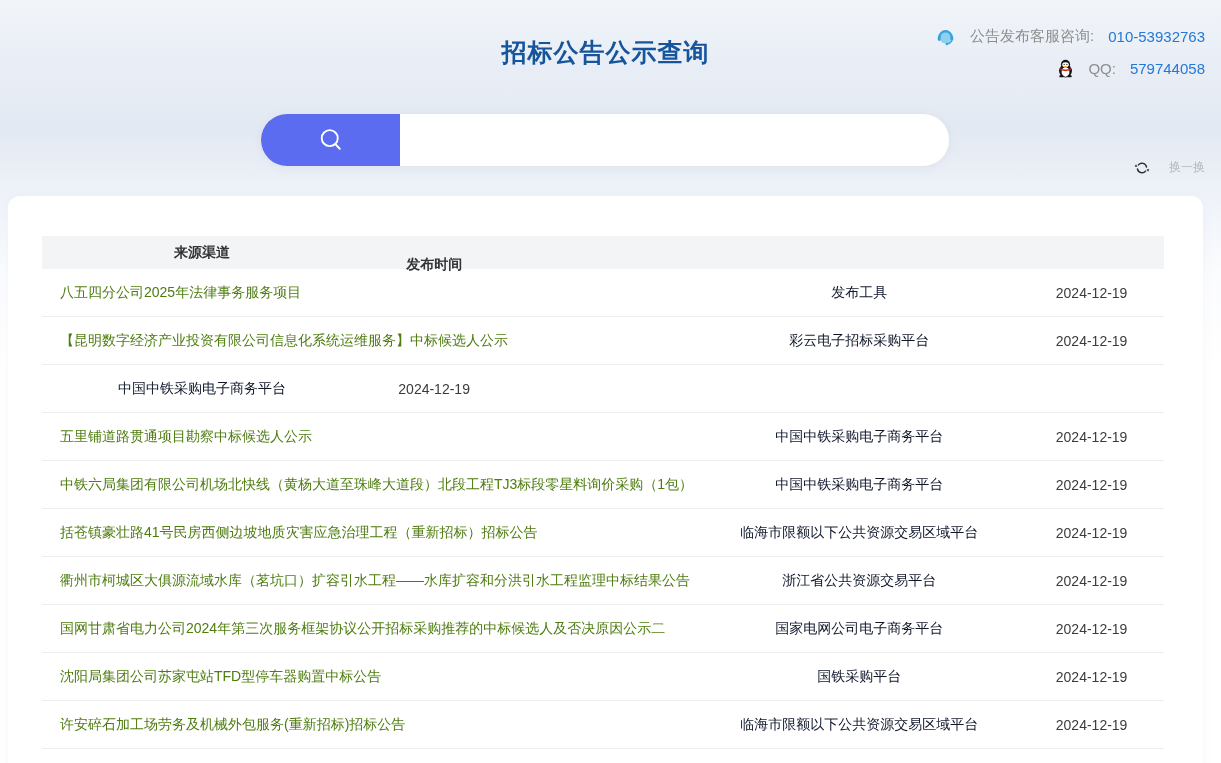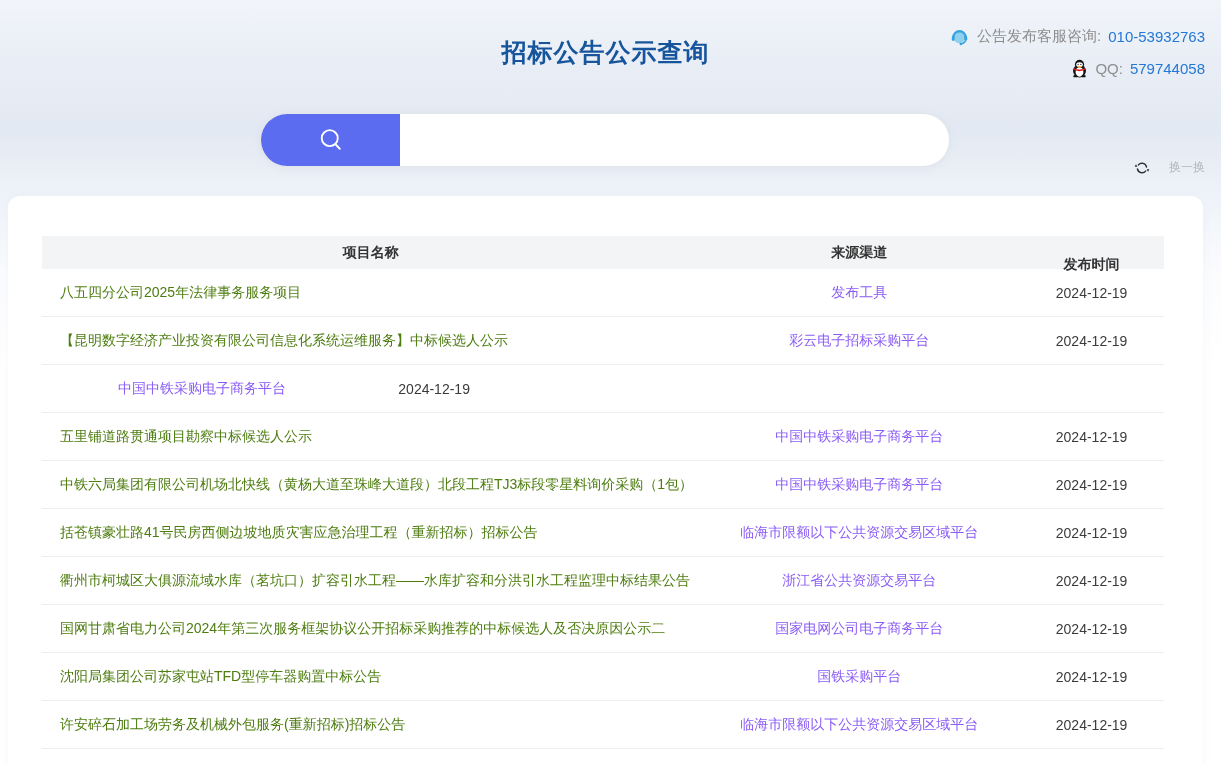--- a/index.html
+++ b/index.html
@@ -18,21 +18,21 @@
   .page-title {
     position: absolute; left: 8px; top: 36px; width: 1195px;
     text-align: center;
     font-size: 25px; font-weight: bold; letter-spacing: 1px;
     color: var(--title-blue);
   }
   .contact {
     position: absolute; right: 16px; top: 26px;
     display: flex; flex-direction: column; align-items: flex-end; gap: 12px;
   }
-  .contact-line { display: flex; align-items: center; gap: 7px; font-size: 15px; }
+  .contact-line { display: flex; align-items: center; gap: 14px; font-size: 15px; }
   .contact-label { color: #8e8e8e; }
   .contact-value { color: var(--link-blue); cursor: pointer; }
   .icon { display: inline-flex; align-items: center; justify-content: center; }
 
   
   .search-row {
     position: absolute; left: 260px; top: 113px; width: 690px; height: 54px;
     display: flex; border-radius: 27px; overflow: hidden;
     box-shadow: 0 2px 8px rgba(120,130,160,0.08);
     background: #fff; border: 1px solid #e4e5e8;
@@ -75,21 +75,21 @@
     display: flex; align-items: center; height: 48px;
     border-bottom: 1px solid #eceef1;
     font-size: 14px; color: #404040;
     cursor: pointer;
   }
   .td-name {
     width: 58.6%; padding-left: 18px; text-align: left;
     white-space: nowrap; overflow: hidden; text-overflow: ellipsis;
     color: #4d7c0f;
   }
-  .td-source { width: 28.5%; text-align: center; color: #8b5cf6; }
+  .td-source { width: 28.5%; text-align: center; color: #0f172a; }
   .td-date { width: 12.9%; text-align: center; color: #3b3b3b; }
 </style>
 </head>
 <body style="--title-blue: #16549c; --link-blue: #2478d5; --accent-blue: #5b6cf0; --header-bg: #f3f4f6;">
 
 <h1 class="page-title">招标公告公示查询</h1>
 
 <div class="contact">
   <div class="contact-line">
     <span class="icon">
@@ -143,21 +143,20 @@
       <path d="M18.8 10.5a7 7 0 0 0-12.2-3.2" fill="none" stroke="#2f3033" stroke-width="2.2" stroke-linecap="round"></path>
       <polygon points="18.9,13.9 23.1,13.9 21,17.6" fill="#2f3033"></polygon>
       <polygon points="5.1,10.1 0.9,10.1 3,6.4" fill="#2f3033"></polygon>
     </svg>
   </span>
   <span class="refresh-label">换一换</span>
 </div>
 
 <div class="card">
   <div class="thead">
-    <div class="th col-name">项目名称</div>
     <div class="th col-source">来源渠道</div>
     <div class="th col-date">发布时间</div>
   </div>
   <div class="tbody">
   <div class="trow">
     <div class="td-name">八五四分公司2025年法律事务服务项目</div>
     <div class="td-source">发布工具</div>
     <div class="td-date">2024-12-19</div>
   </div>
 

